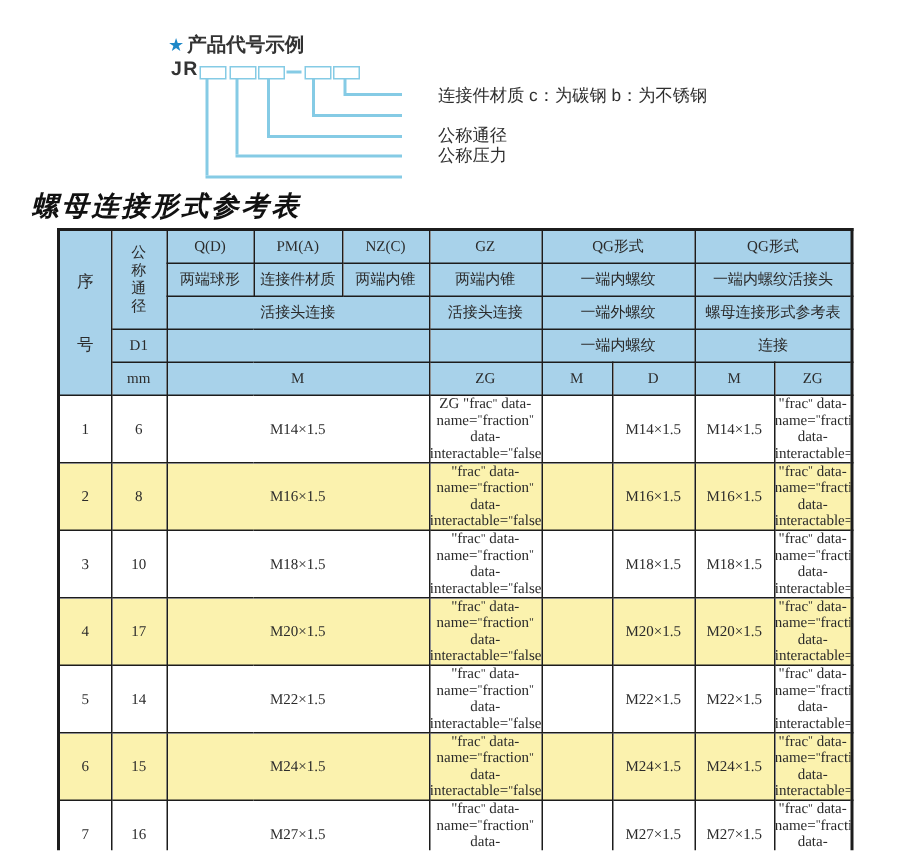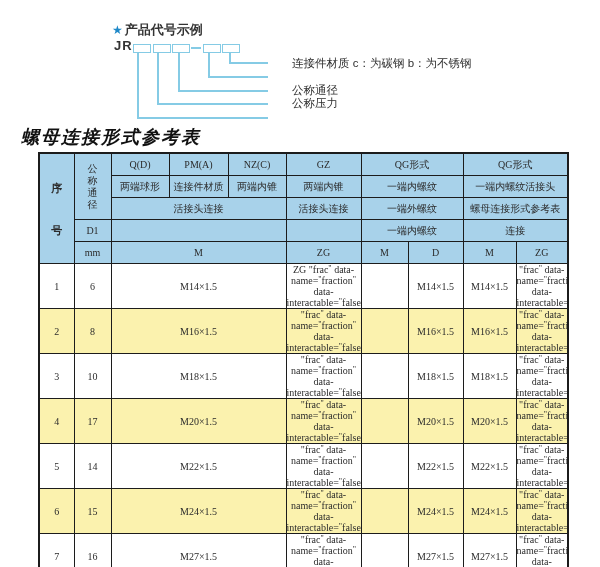--- a/index.html
+++ b/index.html
@@ -33,21 +33,21 @@
             table-layout:fixed;border:2px solid var(--border);
             font-family:"Liberation Serif","DejaVu Serif",serif;}
   table.ref th, table.ref td{border:1px solid var(--border);padding:0;text-align:center;
             vertical-align:middle;overflow:hidden;font-weight:normal;}
   table.ref thead th{background:var(--header-bg);font-size:10px;height:21px;line-height:11px;}
   table.ref thead tr{height:21px;}
   table.ref tbody tr{height:21px;background:#fff;}
   table.ref tbody tr:nth-child(even){background:var(--row-alt);}
   table.ref tbody td{font-size:10px;}
   .vtext{display:inline-block;width:11px;font-size:10px;line-height:12px;word-break:break-all;}
-  .vtext2{display:inline-block;width:12px;font-size:11px;line-height:42px;word-break:break-all;font-weight:bold;}
+  .vtext2{display:inline-block;width:12px;font-size:11px;line-height:42px;word-break:break-all;font-weight:normal;}
   .dq{vertical-align:top;font-size:8px;}
 </style>
 </head>
 <body>
 
 <div class="page">
 
   <div class="diagram-title">
     <span class="star">★</span><span>产品代号示例</span>
   </div>

